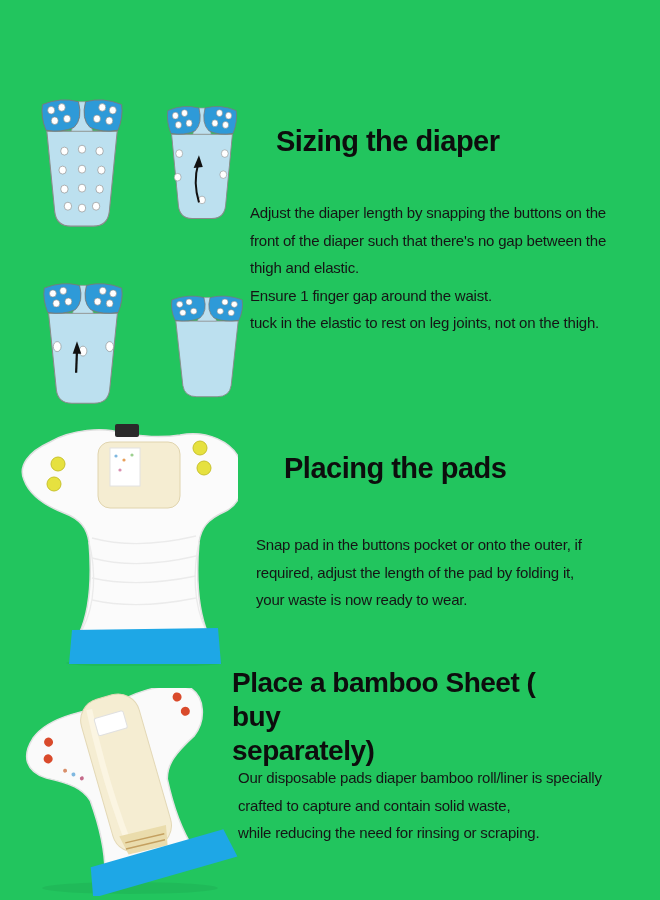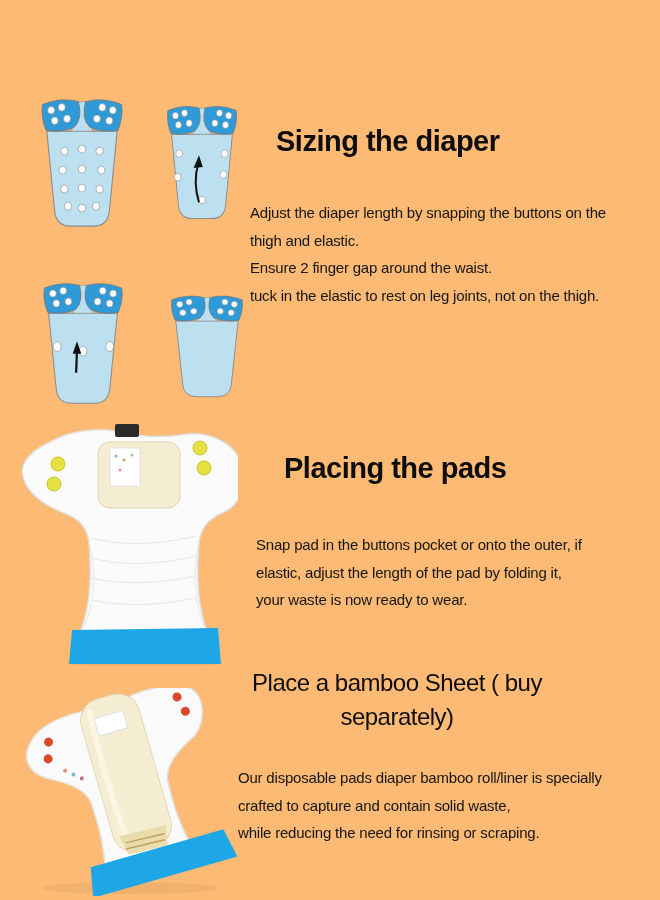--- a/index.html
+++ b/index.html
@@ -1,26 +1,26 @@
 <!DOCTYPE html>
 <html><head>
 <meta charset="utf-8">
 <style>
   html,body{margin:0;padding:0;background:#ffffff;}
   .canvas{
-    position:relative;width:660px;height:900px;background:#fdba74;overflow:hidden;
+    position:relative;width:660px;height:900px;background:#22c55e;overflow:hidden;
     font-family:"Liberation Sans","DejaVu Sans",sans-serif;color:#111111;
   }
   .heading{
     position:absolute;font-weight:700;font-size:29px;letter-spacing:-0.5px;
     white-space:nowrap;color:#0d0d0d;
   }
   .heading-small{
-    position:absolute;font-weight:400;font-size:24px;letter-spacing:-0.5px;
-    line-height:34px;text-align:center;color:#0d0d0d;
+    position:absolute;font-weight:700;font-size:28px;letter-spacing:-0.5px;
+    line-height:34px;text-align:left;color:#0d0d0d;
   }
   .para{position:absolute;font-size:15px;line-height:27.5px;letter-spacing:-0.2px;color:#151515;}
   .para .line{white-space:nowrap;}
   svg{position:absolute;display:block;}
 </style>
 </head>
 <body>
 
 <div class="canvas">
 
@@ -75,22 +75,23 @@
     <g>
       <path d="M46,118 Q38,94 45,72" fill="none" stroke="#111" stroke-width="2.6"></path>
       <polygon points="39,77 46,62 51,76" fill="#111"></polygon>
     </g>
   </svg>
 
   <div class="heading" style="left:276px;top:125px">Sizing the diaper</div>
 
   <div class="para" style="left:250px;top:199px">
     <div class="line">Adjust the diaper length by snapping the buttons on the</div>
+    <div class="line">front of the diaper such that there's no gap between the</div>
     <div class="line">thigh and elastic.</div>
-    <div class="line">Ensure 2 finger gap around the waist.</div>
+    <div class="line">Ensure 1 finger gap around the waist.</div>
     <div class="line">tuck in the elastic to rest on leg joints, not on the thigh.</div>
   </div>
 
   <svg viewBox="0 0 100 140" preserveAspectRatio="none" style="left:40px;top:280px;width:86px;height:126px">
     <use href="#diaper-base"></use>
     <g fill="#ffffff" stroke="#8a8a8a" stroke-width="0.7">
       <ellipse cx="20" cy="74" rx="4.5" ry="5.5"></ellipse>
       <ellipse cx="50" cy="79" rx="4.5" ry="5.5"></ellipse>
       <ellipse cx="81" cy="74" rx="4.5" ry="5.5"></ellipse>
     </g>
@@ -132,21 +133,21 @@
       <circle cx="188" cy="30" r="7"></circle>
         <circle cx="192" cy="50" r="7"></circle>
     </g>
     <polygon points="60,212 206,210 209,246 57,246" fill="#1EA7E6"></polygon>
   </svg>
 
   <div class="heading" style="left:284px;top:452px">Placing the pads</div>
 
   <div class="para" style="left:256px;top:531px">
     <div class="line">Snap pad in the buttons pocket or onto the outer, if</div>
-    <div class="line">elastic, adjust the length of the pad by folding it,</div>
+    <div class="line">required, adjust the length of the pad by folding it,</div>
     <div class="line">your waste is now ready to wear.</div>
   </div>
 
   <div class="heading-small" style="left:232px;top:666px;width:330px">
     <div>Place a bamboo Sheet ( buy</div>
     <div>separately)</div>
   </div>
 
   <svg viewBox="0 0 230 208" style="left:20px;top:688px;width:230px;height:208px">
     <ellipse cx="110" cy="200" rx="88" ry="6" fill="rgba(0,0,0,0.05)"></ellipse>

